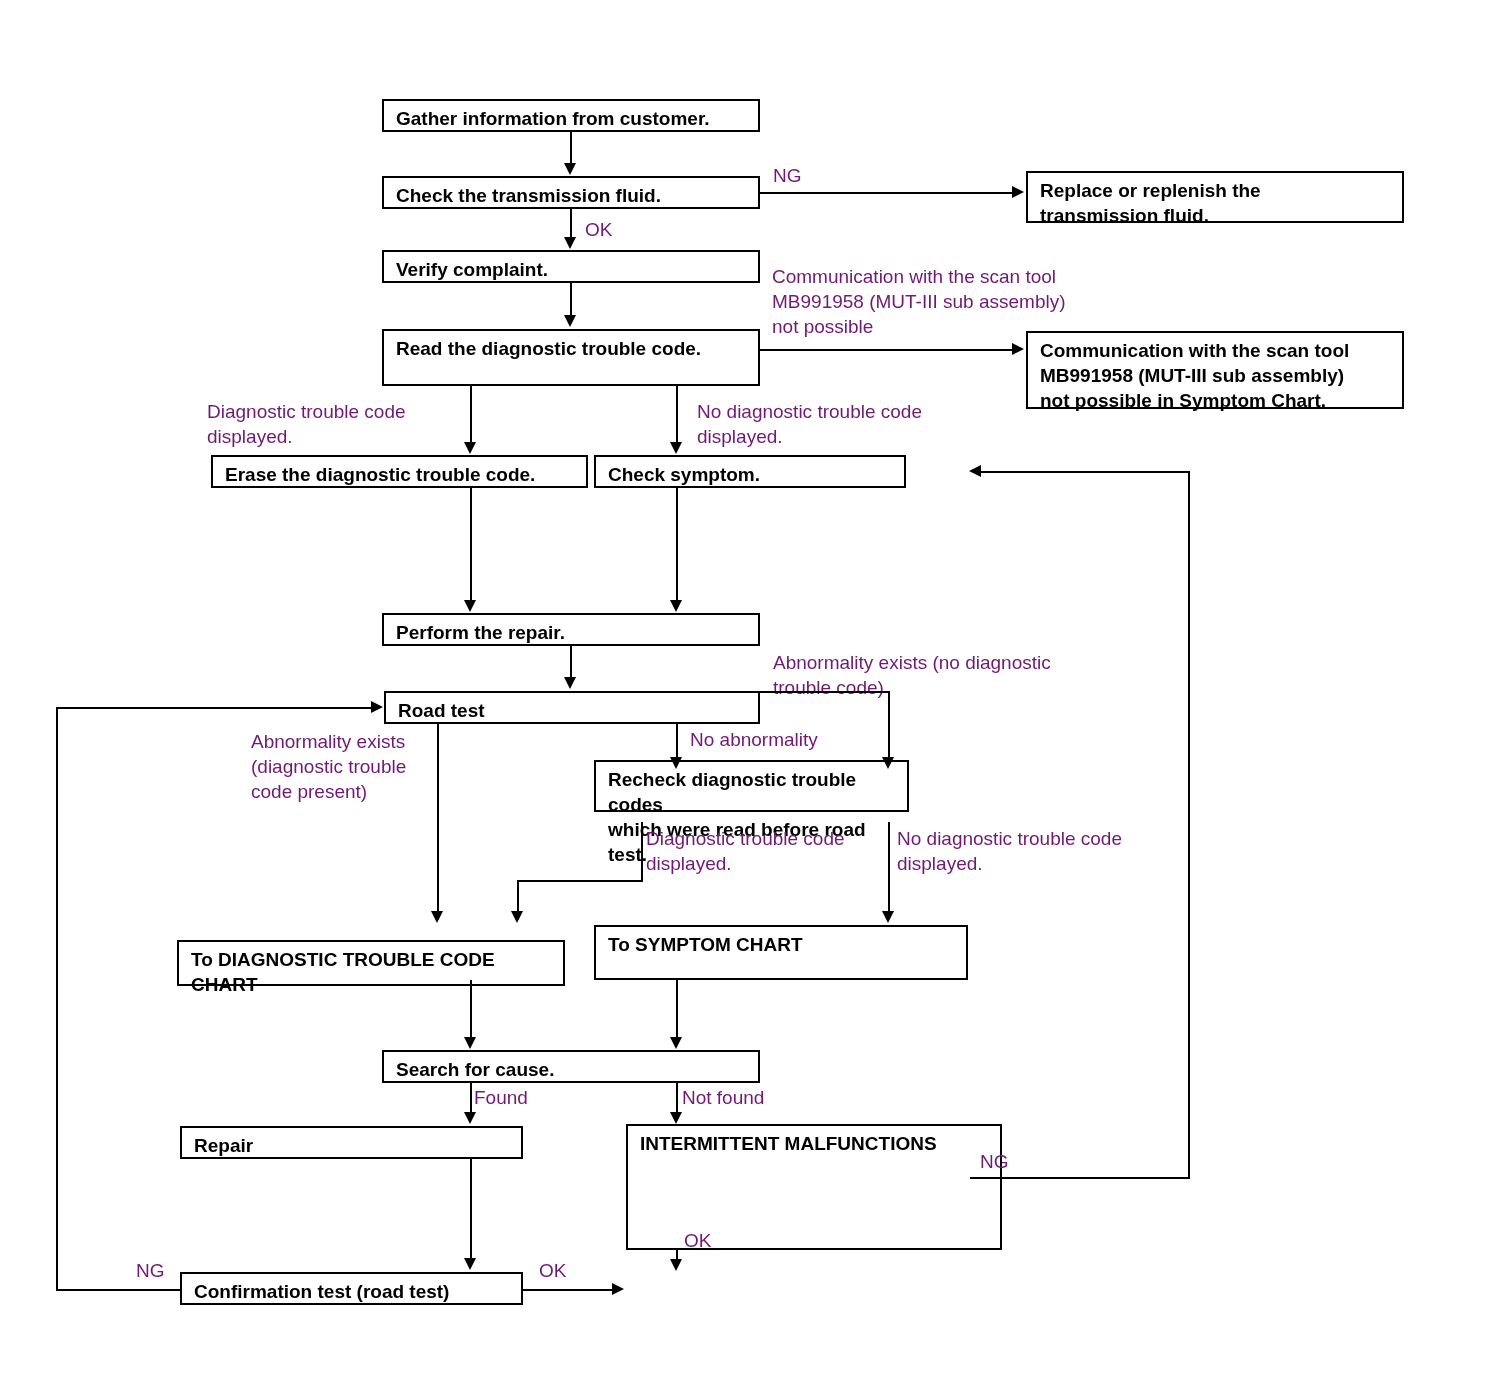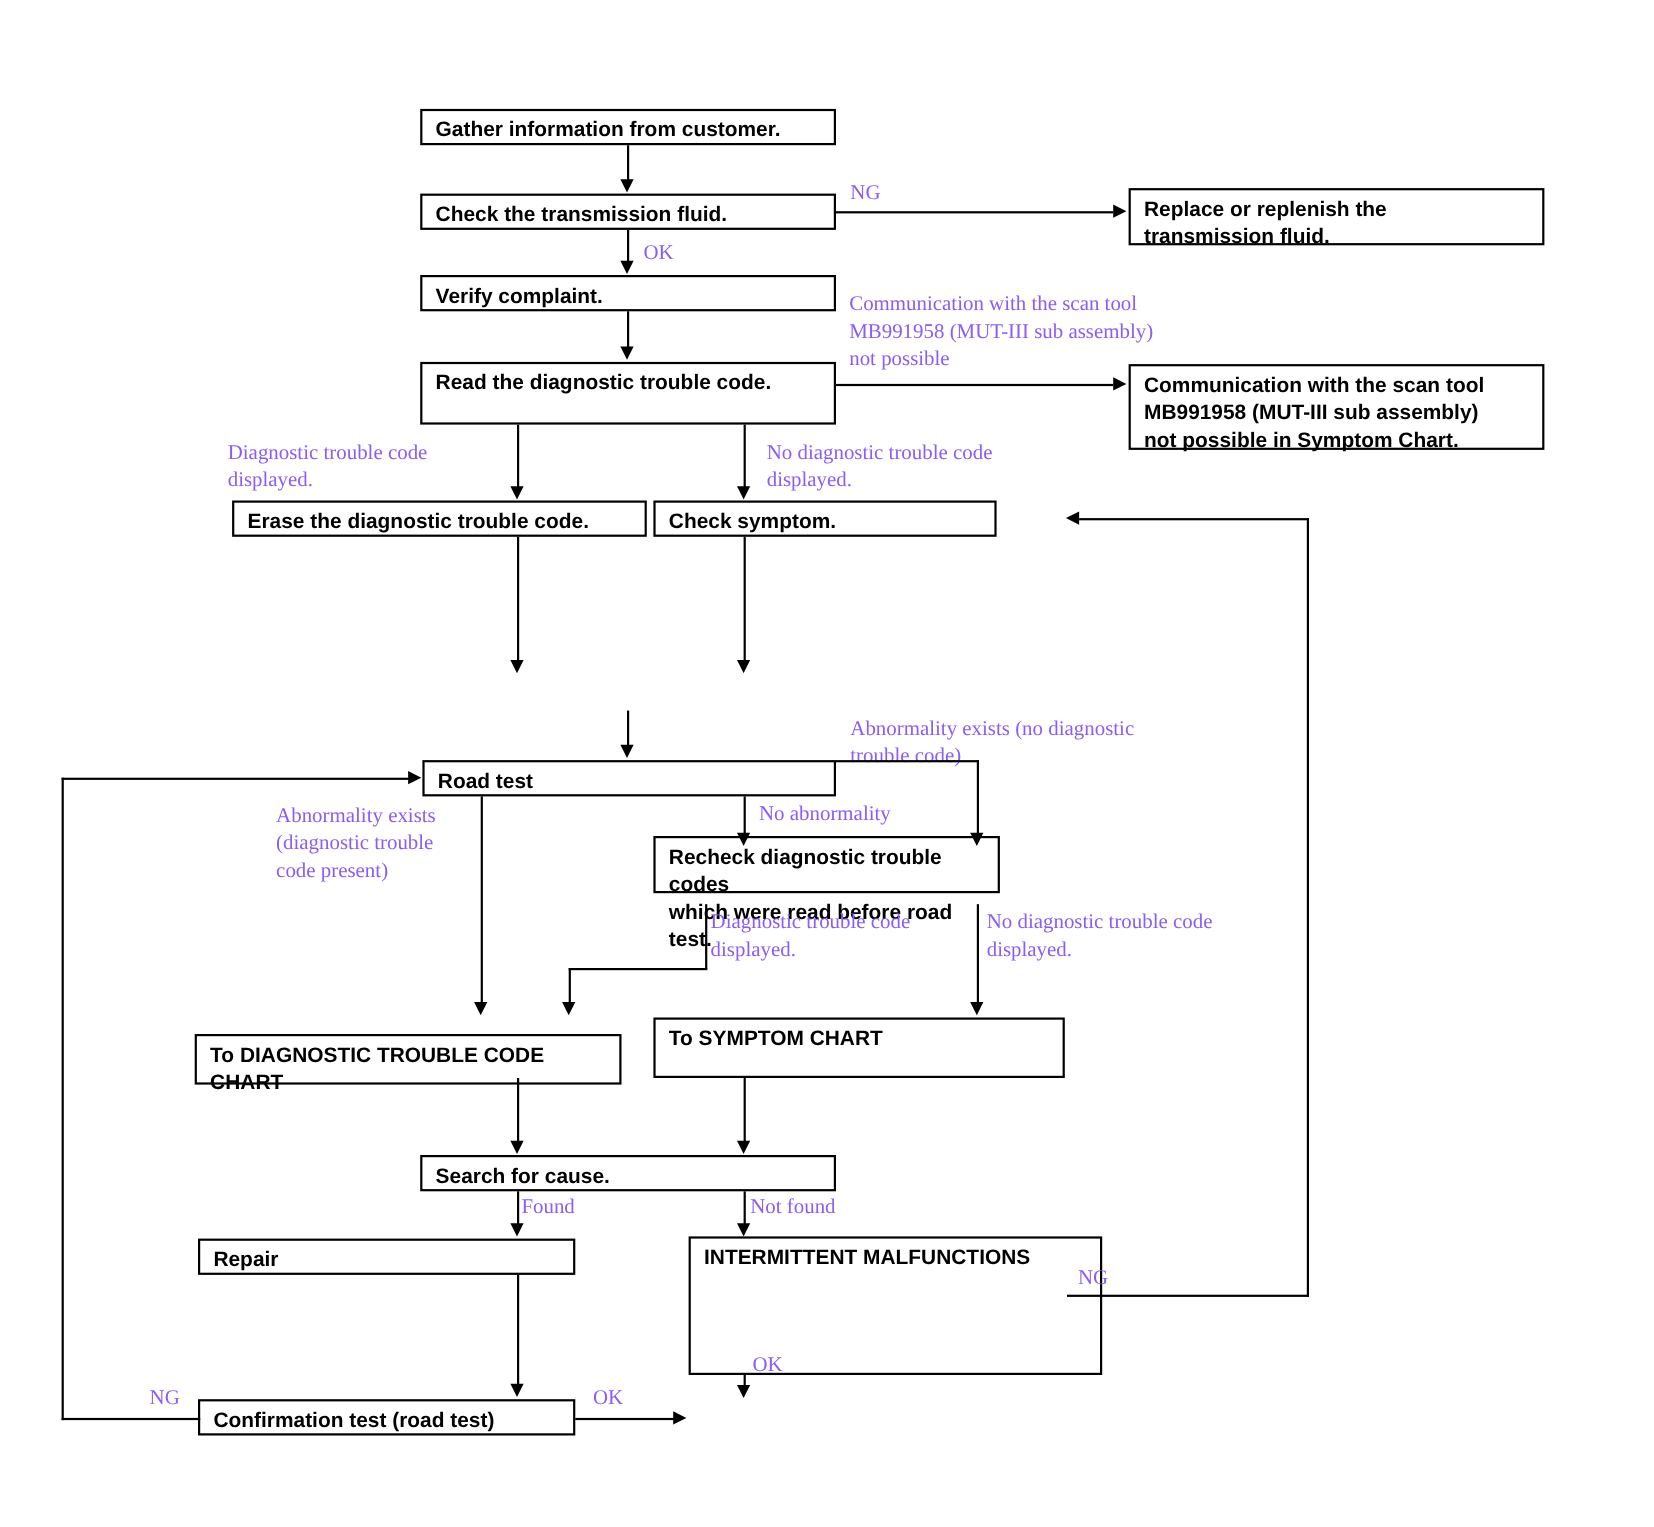--- a/index.html
+++ b/index.html
@@ -24,24 +24,23 @@
     font-size: 19px;
     line-height: 25px;
     color: #000000;
     padding: 5px 10px 4px 12px;
     white-space: pre-line;
   }
   .lbl {
     position: absolute;
     font-size: 19px;
     line-height: 25px;
-    color: #8b5cf6;
+    color: #701a75;
     white-space: pre-line;
     font-weight: normal;
-    font-family: Liberation Serif, serif;
   }
   .hline {
     position: absolute;
     height: 0;
     border-top: 2px solid #000000;
   }
   .vline {
     position: absolute;
     width: 0;
     border-left: 2px solid #000000;
@@ -86,20 +85,21 @@
 transmission fluid.</div>
 
   <div class="box" style="left:1026px; top:331px; width:378px; height:78px;">Communication with the scan tool
 MB991958 (MUT-III sub assembly)
 not possible in Symptom Chart.</div>
 
   <div class="box" style="left:211px; top:455px; width:377px; height:33px;">Erase the diagnostic trouble code.</div>
 
   <div class="box" style="left:594px; top:455px; width:312px; height:33px;">Check symptom.</div>
 
+  <div class="box" style="left:382px; top:613px; width:378px; height:33px;">Perform the repair.</div>
 
   <div class="box" style="left:384px; top:691px; width:376px; height:33px;">Road test</div>
 
   <div class="box" style="left:594px; top:760px; width:315px; height:52px;">Recheck diagnostic trouble codes
 which were read before road test.</div>
 
   <div class="box" style="left:177px; top:940px; width:388px; height:46px;">To DIAGNOSTIC TROUBLE CODE
 CHART</div>
 
   <div class="box" style="left:594px; top:925px; width:374px; height:55px;">To SYMPTOM CHART</div>

